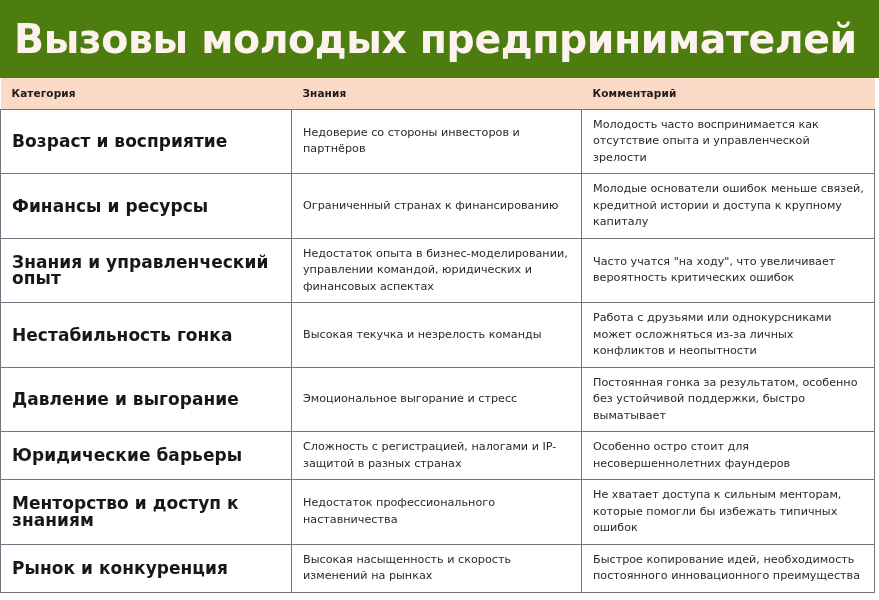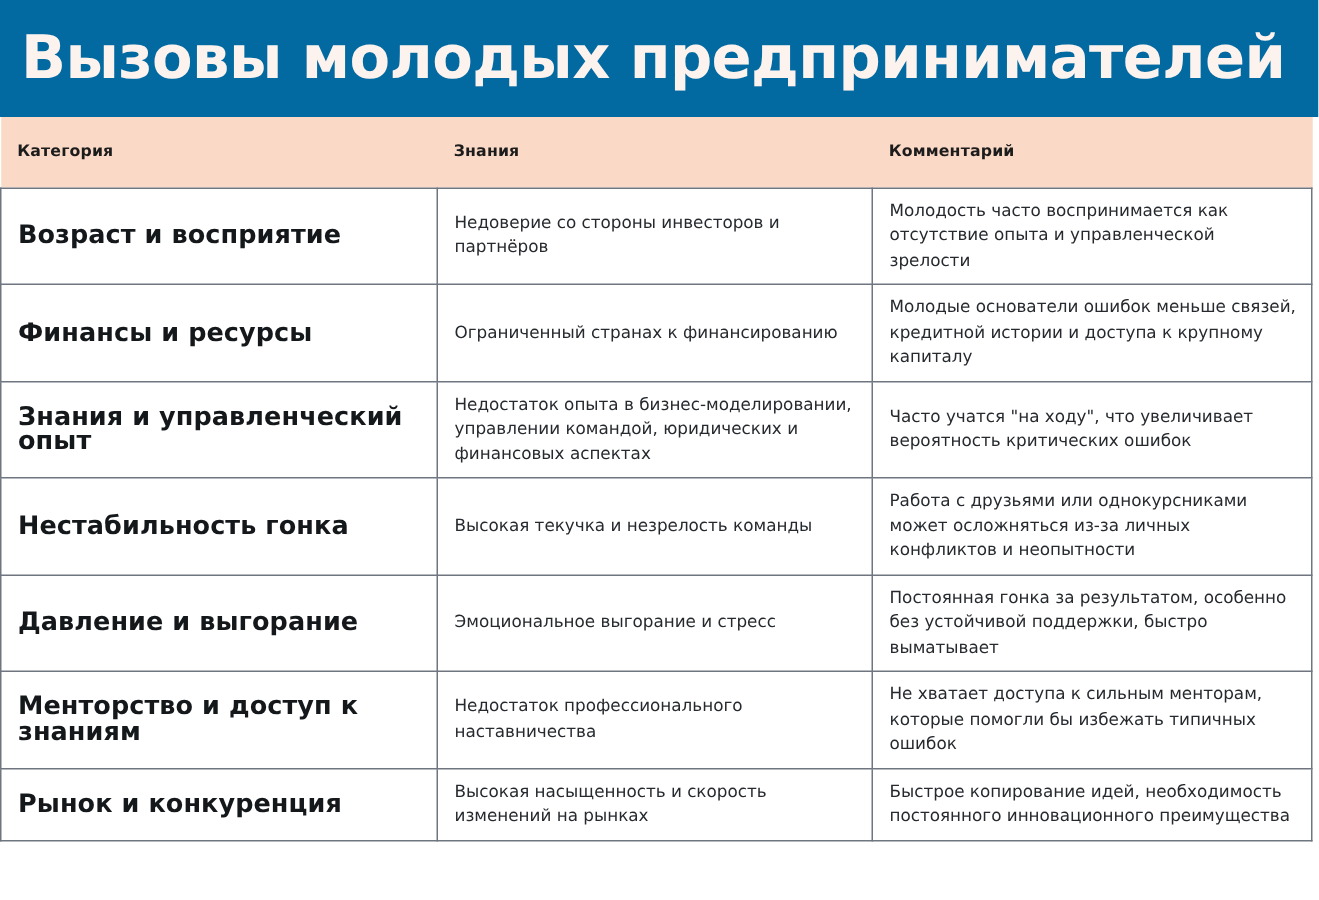--- a/index.html
+++ b/index.html
@@ -17,21 +17,21 @@
     width: 879px;
     height: 600px;
     background: #ffffff;
     position: relative;
     display: flex;
     flex-direction: column;
   }
 
   
   .title-bar {
-    background: #0369a1;
+    background: #4d7c0f;
     height: 78px;
     flex: 0 0 78px;
     display: flex;
     align-items: center;
     padding: 0 12px 0 14px;
   }
   .title-text {
     color: #fdf3ee;
     font-family: "DejaVu Sans", "Liberation Sans", sans-serif;
     font-weight: bold;
@@ -58,21 +58,21 @@
 
   col.c1 { width: 291px; }
   col.c2 { width: 290px; }
   col.c3 { width: 293px; }
 
   thead tr.head-row {
     background: #fad9c6;
   }
   thead th {
     background: #fad9c6;
-    height: 47px;
+    height: 31px;
     text-align: left;
     vertical-align: middle;
     padding: 0 10px 0 11px;
     font-size: 10.5px;
     font-weight: bold;
     color: #1c1c1c;
     letter-spacing: 0.1px;
     border: none;
     font-family: "DejaVu Sans", "Liberation Sans", sans-serif;
     margin-left: 22px;
@@ -142,20 +142,25 @@
             <td class="cat">Нестабильность гонка</td>
             <td class="body-cell">Высокая текучка и незрелость команды</td>
             <td class="body-cell">Работа с друзьями или однокурсниками может осложняться из-за личных конфликтов и неопытности</td>
           </tr>
           <tr>
             <td class="cat">Давление и выгорание</td>
             <td class="body-cell">Эмоциональное выгорание и стресс</td>
             <td class="body-cell">Постоянная гонка за результатом, особенно без устойчивой поддержки, быстро выматывает</td>
           </tr>
           <tr>
+            <td class="cat">Юридические барьеры</td>
+            <td class="body-cell">Сложность с регистрацией, налогами и IP-защитой в разных странах</td>
+            <td class="body-cell">Особенно остро стоит для несовершеннолетних фаундеров</td>
+          </tr>
+          <tr>
             <td class="cat">Менторство и доступ к знаниям</td>
             <td class="body-cell">Недостаток профессионального наставничества</td>
             <td class="body-cell">Не хватает доступа к сильным менторам, которые помогли бы избежать типичных ошибок</td>
           </tr>
           <tr>
             <td class="cat">Рынок и конкуренция</td>
             <td class="body-cell">Высокая насыщенность и скорость изменений на рынках</td>
             <td class="body-cell">Быстрое копирование идей, необходимость постоянного инновационного преимущества</td>
           </tr>
         </tbody>

